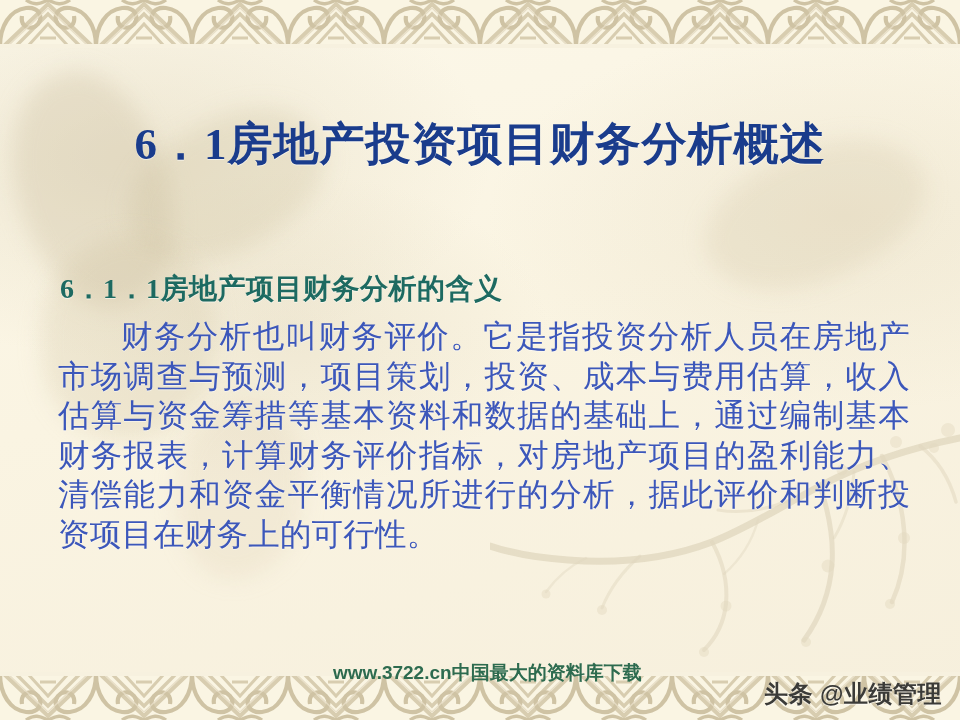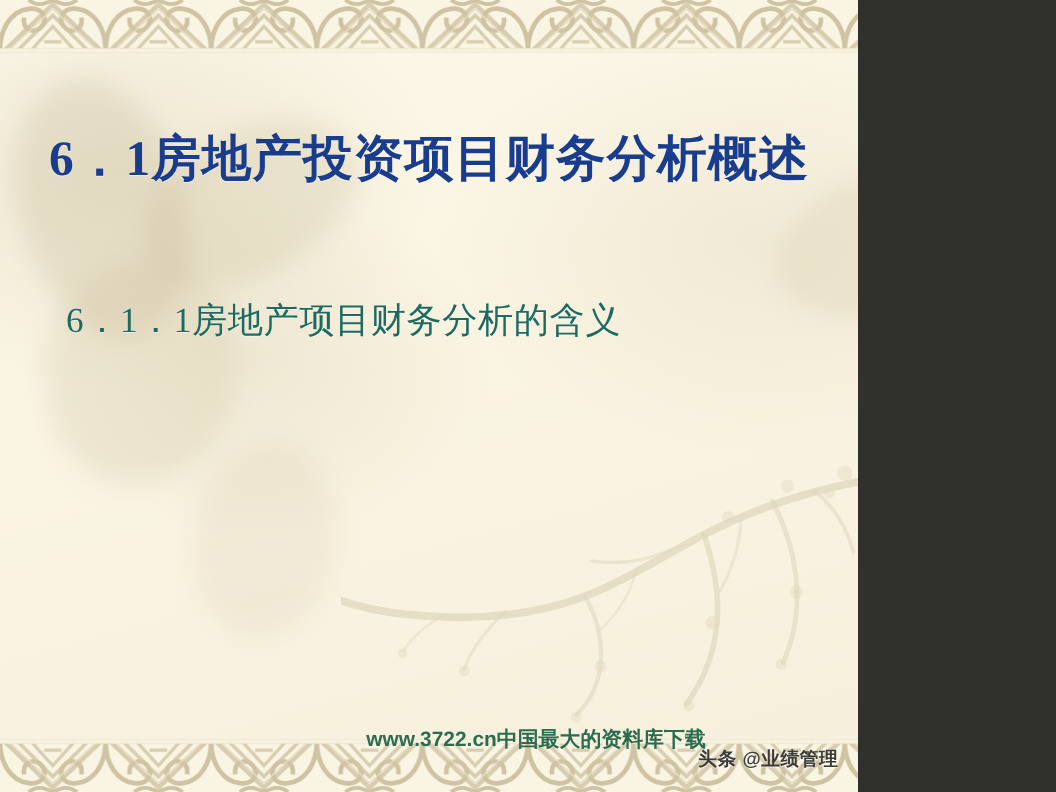--- a/index.html
+++ b/index.html
@@ -2,21 +2,21 @@
 <html lang="zh"><head>
 <meta charset="utf-8">
 <style>
   html, body {
     margin: 0;
     padding: 0;
     background: #30302c;
   }
   #slide {
     position: relative;
-    width: 780px;
+    width: 960px;
     height: 720px;
     overflow: hidden;
     background: #fca5a5;
     font-family: "Liberation Serif", "DejaVu Serif", serif;
     user-select: none;
   }
 
   
   .bg-base {
     position: absolute;
@@ -76,23 +76,23 @@
     font-weight: 700;
     text-shadow: 0 1px 0 rgba(255,255,255,0.55);
     white-space: nowrap;
   }
 
   .section-head {
     position: absolute;
     left: 60px;
     top: 270px;
     color: #1d6a61;
-    font-size: 32px;
+    font-size: 28px;
     letter-spacing: 0.5px;
-    font-weight: 400;
+    font-weight: 700;
     text-shadow: 0 1px 0 rgba(255,255,255,0.5);
     white-space: nowrap;
   }
 
   .body-block {
     position: absolute;
     left: 58px;
     top: 317px;
     width: 852px;
     color: #3c57ba;
@@ -118,21 +118,21 @@
     line-height: 25px;
     font-family: "Liberation Sans", "DejaVu Sans", sans-serif;
     font-weight: bold;
   }
 
   .watermark-tag {
     position: absolute;
     right: 18px;
     top: 678px;
     color: #3b3b38;
-    font-size: 17px;
+    font-size: 24px;
     font-weight: 700;
     letter-spacing: 0.5px;
     font-family: "Liberation Sans", "DejaVu Sans", sans-serif;
     text-shadow: 0 1px 1px rgba(255,255,255,0.65);
     white-space: nowrap;
   }
 </style>
 </head>
 <body>
 
@@ -207,18 +207,21 @@
     <svg width="960" height="48" viewBox="0 0 960 48" preserveAspectRatio="none">
       <rect width="960" height="48" fill="url(#knotband)"></rect>
       <rect y="44" width="960" height="4" fill="#f7f1df"></rect>
     </svg>
   </div>
 
   <div class="slide-title">6．1房地产投资项目财务分析概述</div>
 
   <div class="section-head">6．1．1房地产项目财务分析的含义</div>
 
+  <div class="body-block">
+    <p>财务分析也叫财务评价。它是指投资分析人员在房地产市场调查与预测，项目策划，投资、成本与费用估算，收入估算与资金筹措等基本资料和数据的基础上，通过编制基本财务报表，计算财务评价指标，对房地产项目的盈利能力、清偿能力和资金平衡情况所进行的分析，据此评价和判断投资项目在财务上的可行性。</p>
+  </div>
 
   <div class="footer-url">www.3722.cn中国最大的资料库下载</div>
 
   <div class="watermark-tag">头条 @业绩管理</div>
 
 </div>
 
 </body></html>

